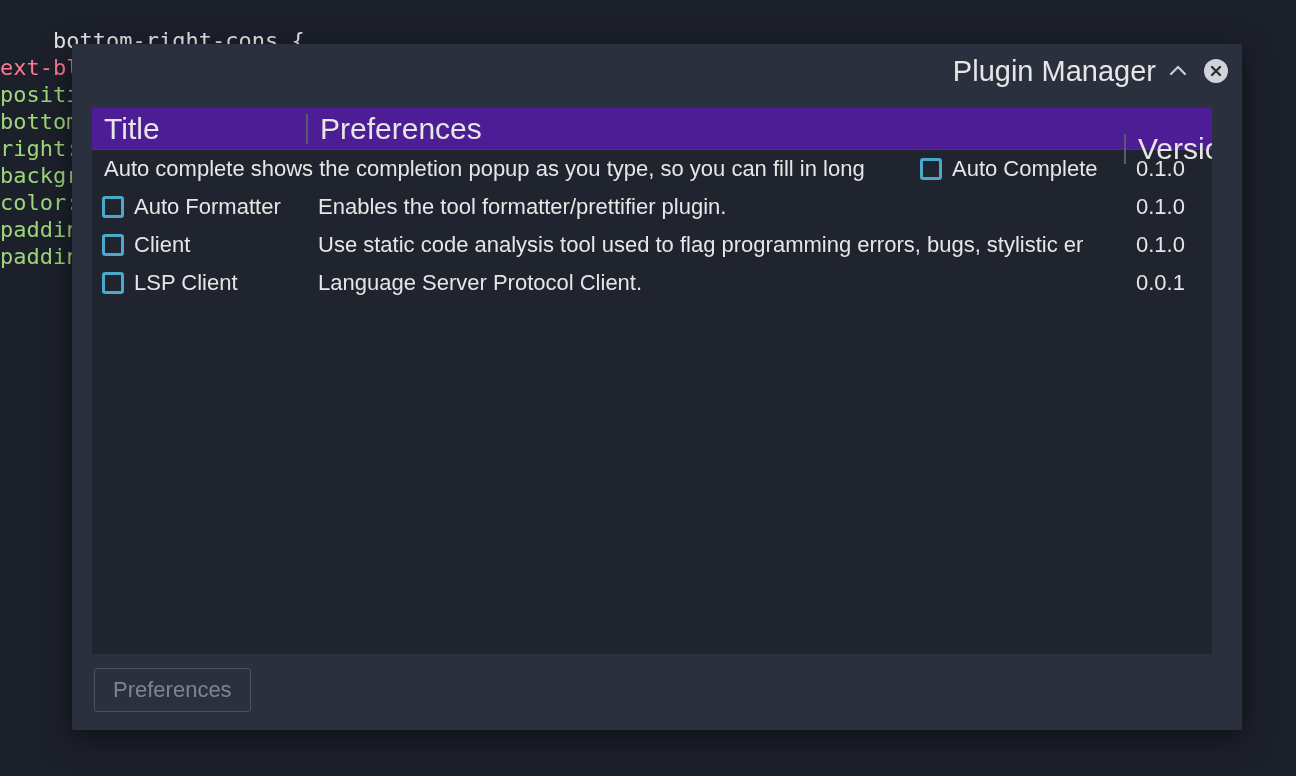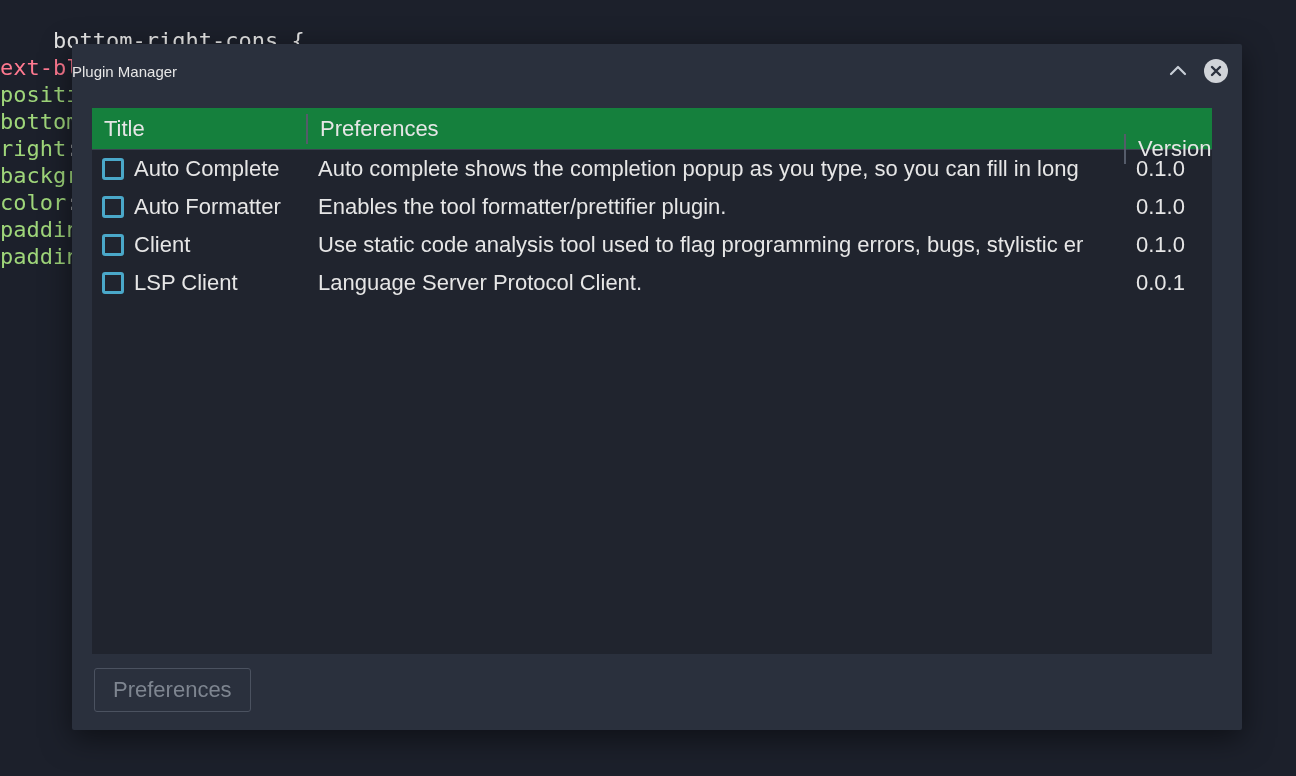--- a/index.html
+++ b/index.html
@@ -38,22 +38,22 @@
     flex-direction: column;
   }
   .dialog-header {
     display: flex;
     align-items: center;
     height: 54px;
     padding: 0 10px 0 0;
   }
   .dialog-title {
     flex: 1;
-    text-align: left;
-    font-size: 15px;
+    text-align: right;
+    font-size: 29px;
     color: #e6e6e6;
   }
   .hdr-btn {
     width: 32px; height: 32px;
     display: flex; align-items: center; justify-content: center;
     margin-left: 6px;
     cursor: pointer;
     color: #c7cdd6;
   }
   .close-circle {
@@ -66,25 +66,25 @@
 
   .table-wrap {
     margin: 10px 20px 0 20px;
     background: #20242e;
     flex: 1;
     overflow: hidden;
     position: relative;
   }
   .thead {
     display: flex;
-    background: #15803d;
+    background: #4c1d95;
     border-bottom: 1px solid #3b4250;
     height: 42px;
     align-items: center;
-    font-size: 22px;
+    font-size: 30px;
     justify-content: space-between;
   }
   .th {
     padding-left: 12px;
     border-left: 2px solid #555c6a;
     height: 30px;
     display:flex;
     align-items:center;
   }
   .th:first-child { border-left: none; }
@@ -176,25 +176,25 @@
 
   <div class="table-wrap">
     <div class="thead">
       <div class="th col-title">Title</div>
       <div class="th col-desc">Preferences</div>
       <div class="th col-ver">Version</div>
     </div>
     <div class="tbody">
 
       <div class="trow">
+        <div class="td td-desc">Auto complete shows the completion popup as you type, so you can fill in long</div>
         <div class="td td-title">
           <div class="cb"></div>
           <span>Auto Complete</span>
         </div>
-        <div class="td td-desc">Auto complete shows the completion popup as you type, so you can fill in long</div>
         <div class="td td-ver">0.1.0</div>
       </div>
 
       <div class="trow">
         <div class="td td-title">
           <div class="cb"></div>
           <span>Auto Formatter</span>
         </div>
         <div class="td td-desc">Enables the tool formatter/prettifier plugin.</div>
         <div class="td td-ver">0.1.0</div>

